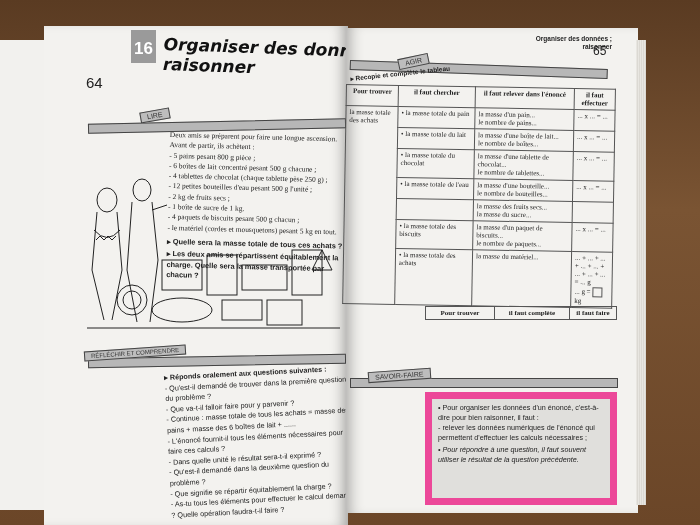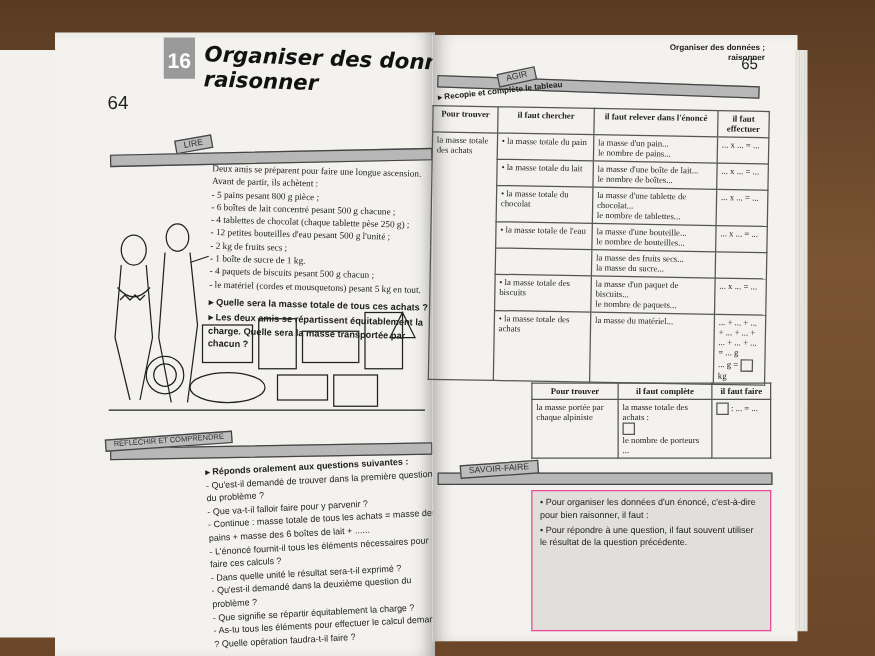--- a/index.html
+++ b/index.html
@@ -15,21 +15,21 @@
   .title{position:absolute;left:164px;top:34px;font-family:"DejaVu Sans",sans-serif;font-weight:bold;font-style:italic;font-size:17px;line-height:20px;color:#111;transform:rotate(2deg);transform-origin:left top;}
   .band{position:absolute;height:8px;background:#b7b7b7;border:1px solid #444;}
   .tab{position:absolute;font-family:"Liberation Sans",sans-serif;font-size:7px;color:#333;background:#bdbdbd;border:1px solid #444;padding:1px 6px;}
   .txt{position:absolute;font-size:8px;line-height:10.5px;color:#222;}
   .sans{font-family:"Liberation Sans",sans-serif;}
   .bold{font-weight:bold;}
   .illu{position:absolute;left:82px;top:150px;width:262px;height:185px;}
   table.t{position:absolute;border-collapse:collapse;font-size:7px;color:#222;}
   table.t td,table.t th{border:1px solid #555;vertical-align:top;padding:2px 3px;}
   table.t th{font-weight:bold;text-align:center;}
-  .box{position:absolute;left:425px;top:392px;width:192px;height:113px;background:#e0dfdc;border:1px solid #ec4899;font-family:"Liberation Sans",sans-serif;font-size:7.2px;line-height:10px;color:#222;padding:4px 6px;box-sizing:border-box;}
+  .box{position:absolute;left:425px;top:392px;width:192px;height:113px;background:#e0dfdc;border:7px solid #ec4899;font-family:"Liberation Sans",sans-serif;font-size:7.2px;line-height:10px;color:#222;padding:4px 6px;box-sizing:border-box;}
   .sq{display:inline-block;width:8px;height:8px;border:1px solid #555;vertical-align:middle;}
 </style>
 </head>
 <body>
 
 <div class="wood"></div>
 <div class="cover-left"></div>
 
 <div class="page page-left"></div>
 <div class="pnum" style="left:86px;top:34px;margin-top:40px;">64</div>
@@ -174,26 +174,22 @@
 </tbody>
   </table>
 
 <table class="t" style="left:425px;top:306px;width:192px;">
   <tbody>
       <tr>
     <th style="width:62px;">Pour trouver</th>
     <th>il faut complète</th>
     <th style="width:40px;">il faut faire</th>
   </tr>
-  <tr>
-    <td>la masse portée par chaque alpiniste</td>
-    <td><div>la masse totale des achats :</div><span class="sq"></span><div>le nombre de porteurs ...</div></td>
-    <td><span class="sq"></span> <span>: ... = ...</span></td>
-  </tr>
 </tbody>
   </table>
 
 <div class="band" style="left:350px;top:378px;width:266px;"></div>
 <div class="tab" style="left:368px;top:370px;transform:rotate(-4deg);">SAVOIR-FAIRE</div>
 <div class="box">
   <div>• Pour organiser les données d'un énoncé, c'est-à-dire pour bien raisonner, il faut :</div>
-  <div style="margin-top:2px;">• Pour répondre à une question, il faut souvent utiliser le résultat de la question précédente.</div>
+  <div>- relever les données numériques de l'énoncé qui permettent d'effectuer les calculs nécessaires ;</div>
+  <div style="margin-top:2px;font-style:italic;">• Pour répondre à une question, il faut souvent utiliser le résultat de la question précédente.</div>
 </div>
 
 </body></html>

